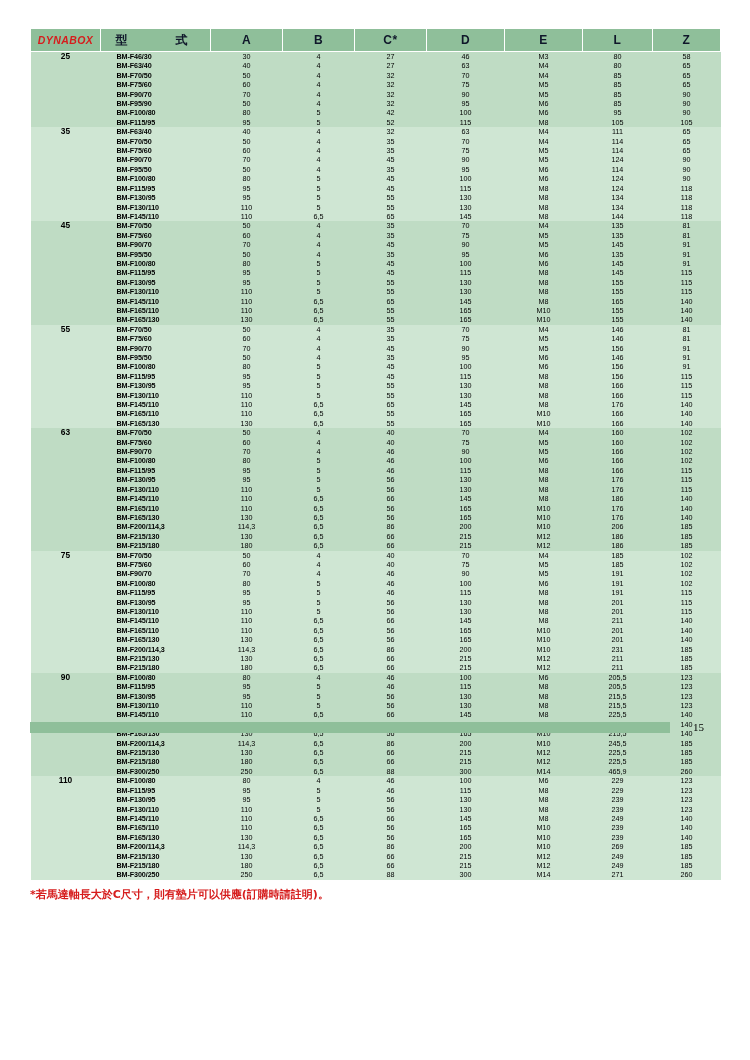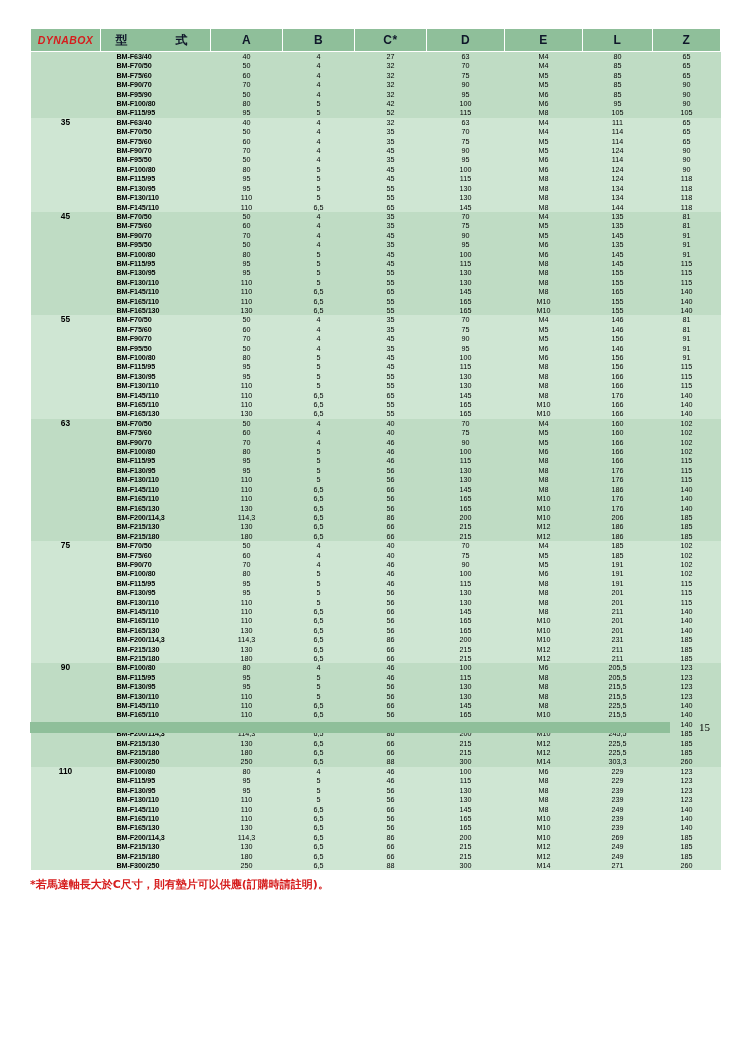--- a/index.html
+++ b/index.html
@@ -102,21 +102,21 @@
   .bottom-bar .bar {
     position: absolute;
     left: 0;
     top: 0;
     width: 640px;
     height: 11px;
     background: #8fbf9a;
   }
   .bottom-bar .pageno {
     position: absolute;
-    right: 10px;
+    right: 16px;
     top: -1px;
     font-size: 11px;
     color: #000;
     font-family: "Liberation Serif", serif;
   }
 </style>
 </head>
 <body>
 
 <div class="page">
@@ -141,20 +141,31 @@
         <th>B</th>
         <th>C*</th>
         <th>D</th>
         <th>E</th>
         <th>L</th>
         <th>Z</th>
       </tr>
     </thead>
     <tbody id="spec-body">
         <tr class="band-a">
+          <td class="group">25</td>
+          <td class="model">BM-F46/30</td>
+          <td>30</td>
+          <td>4</td>
+          <td>27</td>
+          <td>46</td>
+          <td>M3</td>
+          <td>80</td>
+          <td>58</td>
+        </tr>
+        <tr class="band-a">
           <td class="group"></td>
           <td class="model">BM-F63/40</td>
           <td>40</td>
           <td>4</td>
           <td>27</td>
           <td>63</td>
           <td>M4</td>
           <td>80</td>
           <td>65</td>
         </tr>
@@ -973,21 +984,21 @@
           <td>185</td>
         </tr>
         <tr class="band-a">
           <td class="group"></td>
           <td class="model">BM-F300/250</td>
           <td>250</td>
           <td>6,5</td>
           <td>88</td>
           <td>300</td>
           <td>M14</td>
-          <td>303,3</td>
+          <td>465,9</td>
           <td>260</td>
         </tr>
         <tr class="band-b">
           <td class="group">110</td>
           <td class="model">BM-F100/80</td>
           <td>80</td>
           <td>4</td>
           <td>46</td>
           <td>100</td>
           <td>M6</td>

